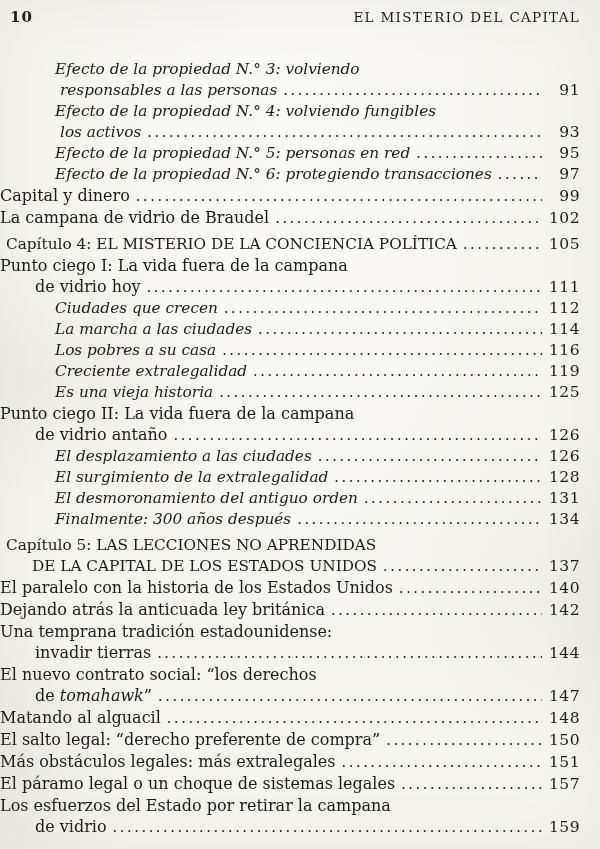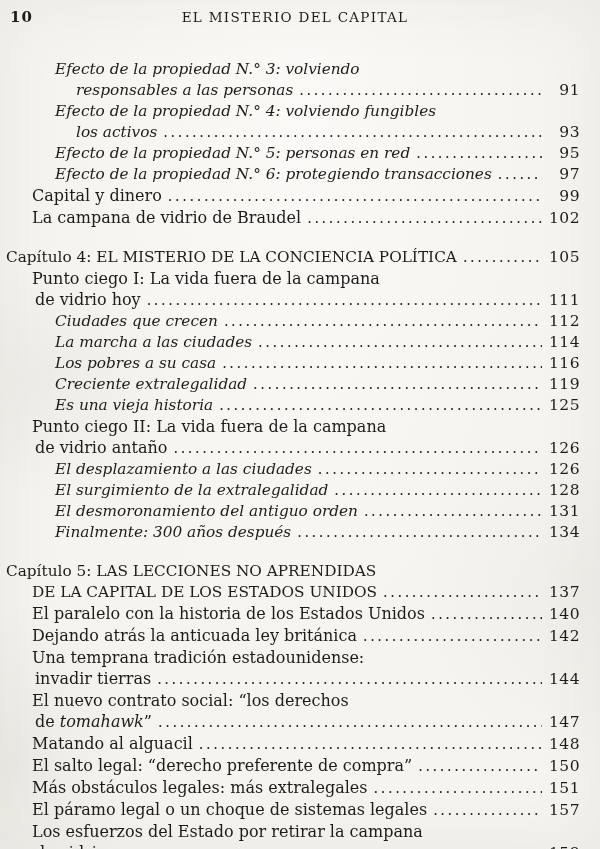--- a/index.html
+++ b/index.html
@@ -39,45 +39,45 @@
     top: 0;
     font-size: 15px;
     letter-spacing: 1px;
     font-weight: 600;
   }
   .running-title {
     position: absolute;
     left: 0;
     right: 0;
     top: 1px;
-    text-align: center;
+    text-align: right;
     font-size: 13.5px;
     letter-spacing: 1.3px;
     font-weight: 500;
   }
   .toc {
     margin-top: 31px;
     padding-right: 20px;
   }
   .toc-row {
     display: flex;
     align-items: baseline;
     line-height: 21px;
     white-space: nowrap;
   }
   .toc-text { white-space: nowrap; }
   .it { font-style: italic; }
 
   .toc-row.chapter    { padding-left: 6px;  font-size: 15.3px; }
-  .toc-row.section    { padding-left: 32px; font-size: 16px; }
+  .toc-row.section    { font-size: 16px; }
   .toc-row.subsection { padding-left: 55px; font-size: 15.3px; }
   .toc-row.chapter.cont    { padding-left: 32px; }
   .toc-row.section.cont    { padding-left: 35px; }
-  .toc-row.subsection.cont { padding-left: 76px; }
-  .toc-row.chapter.first   { margin-top: 18px; }
+  .toc-row.subsection.cont { padding-left: 60px; }
+  .toc-row.chapter.first   { margin-top: 5px; }
 
   .dots {
     flex: 1 1 auto;
     overflow: hidden;
     white-space: nowrap;
     letter-spacing: 2.6px;
     padding: 0 4px 0 6px;
     font-size: 14.5px;
     color: #22211f;
   }

